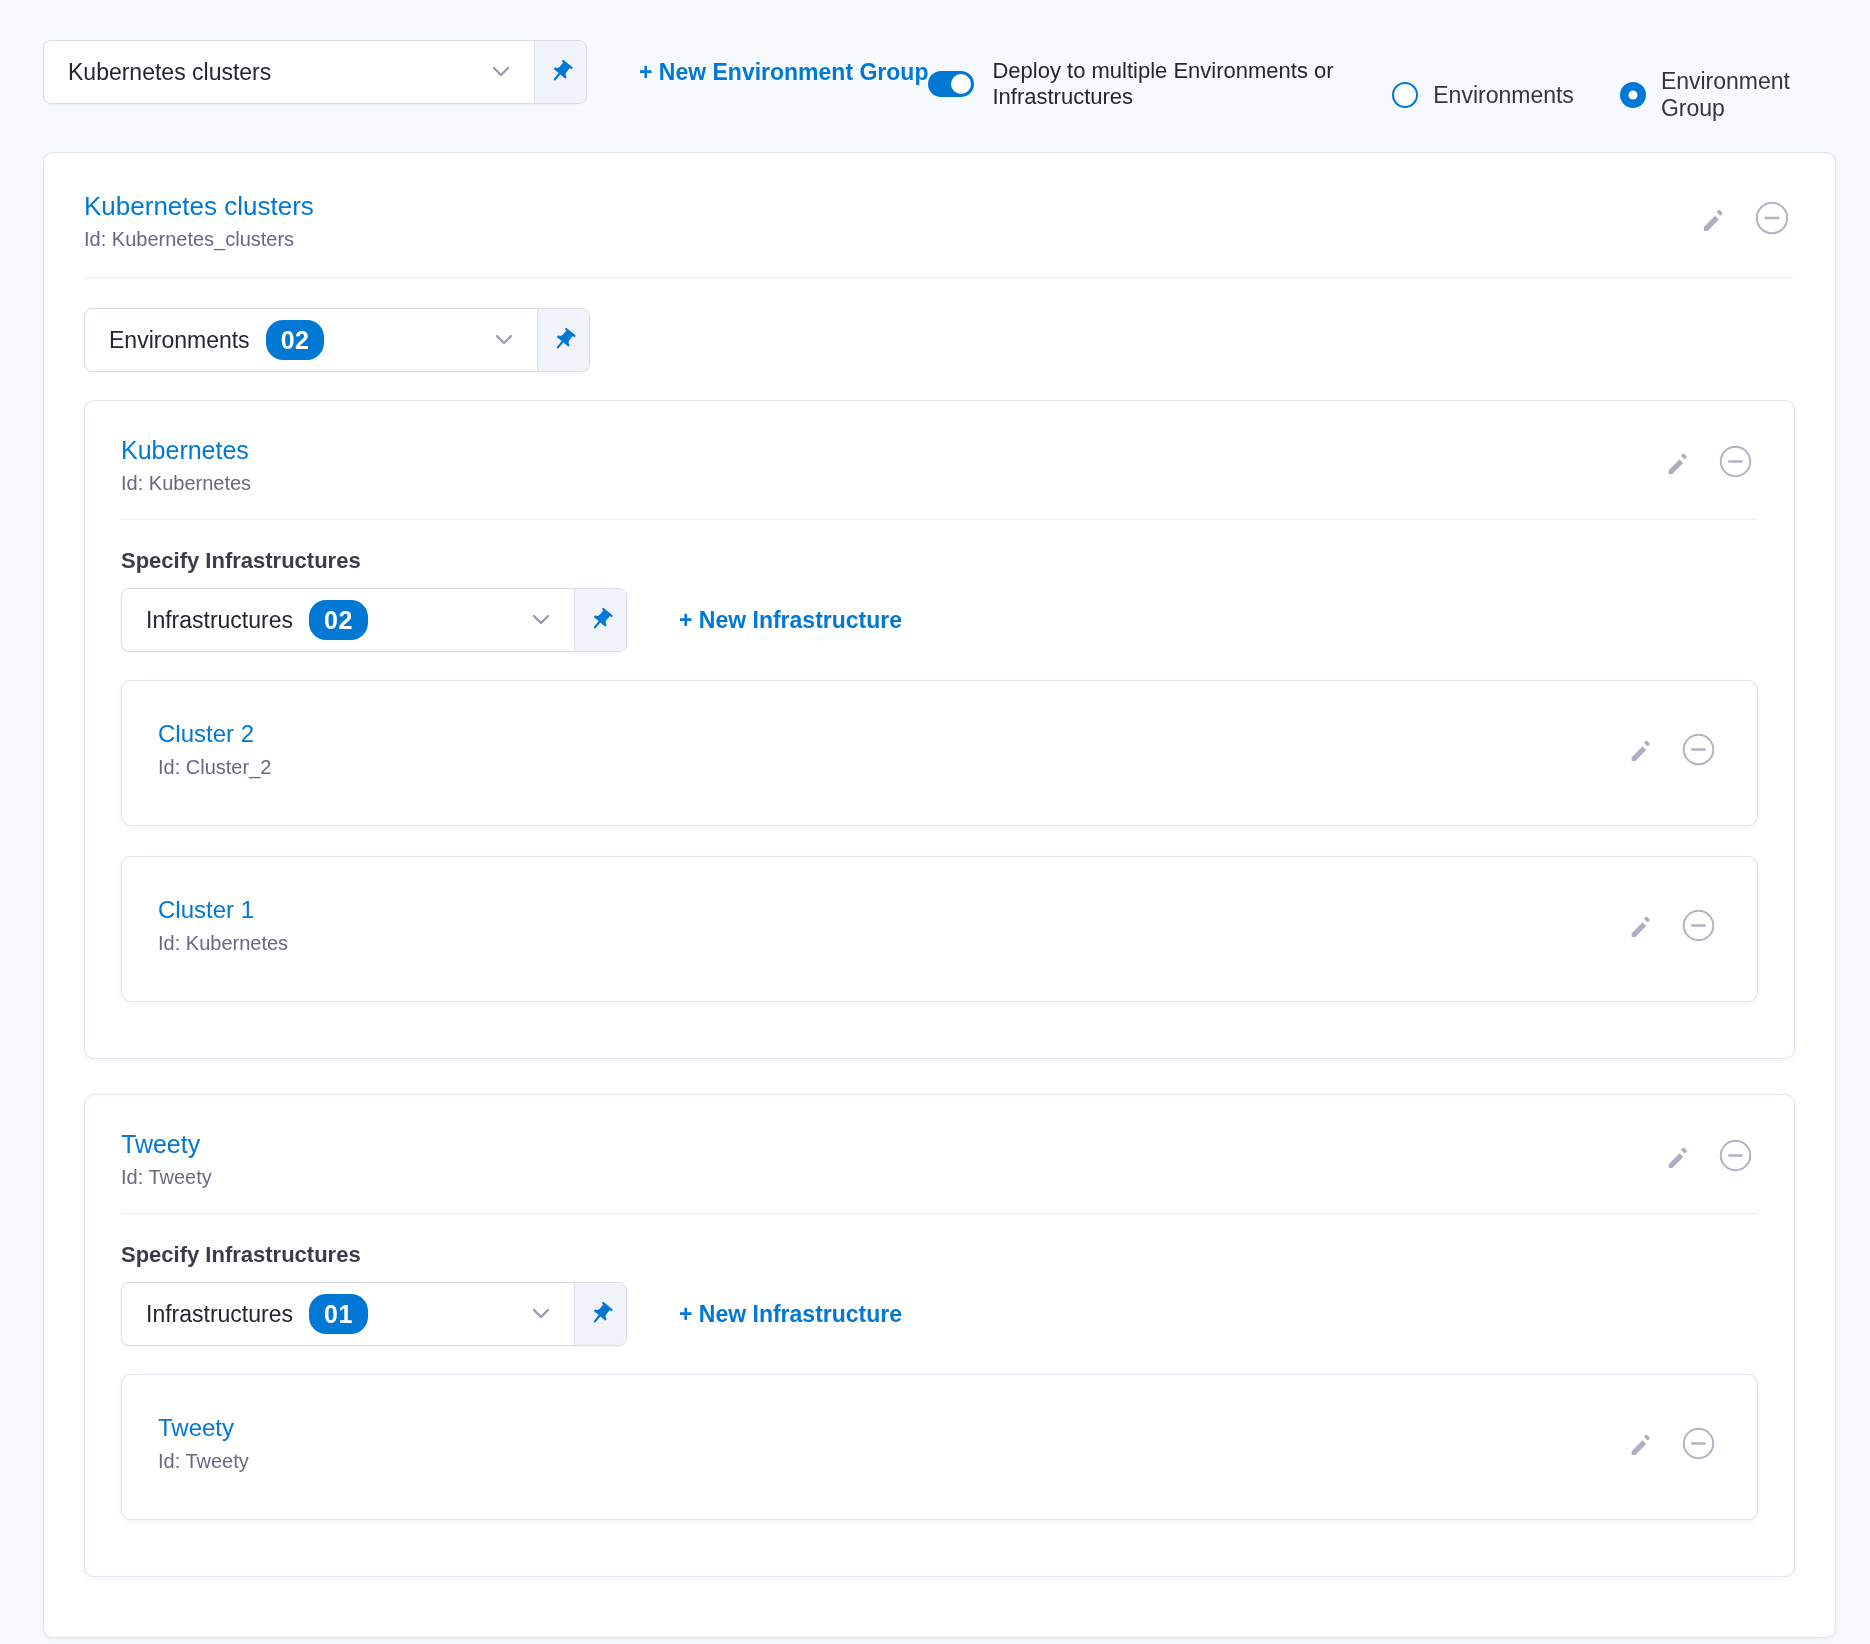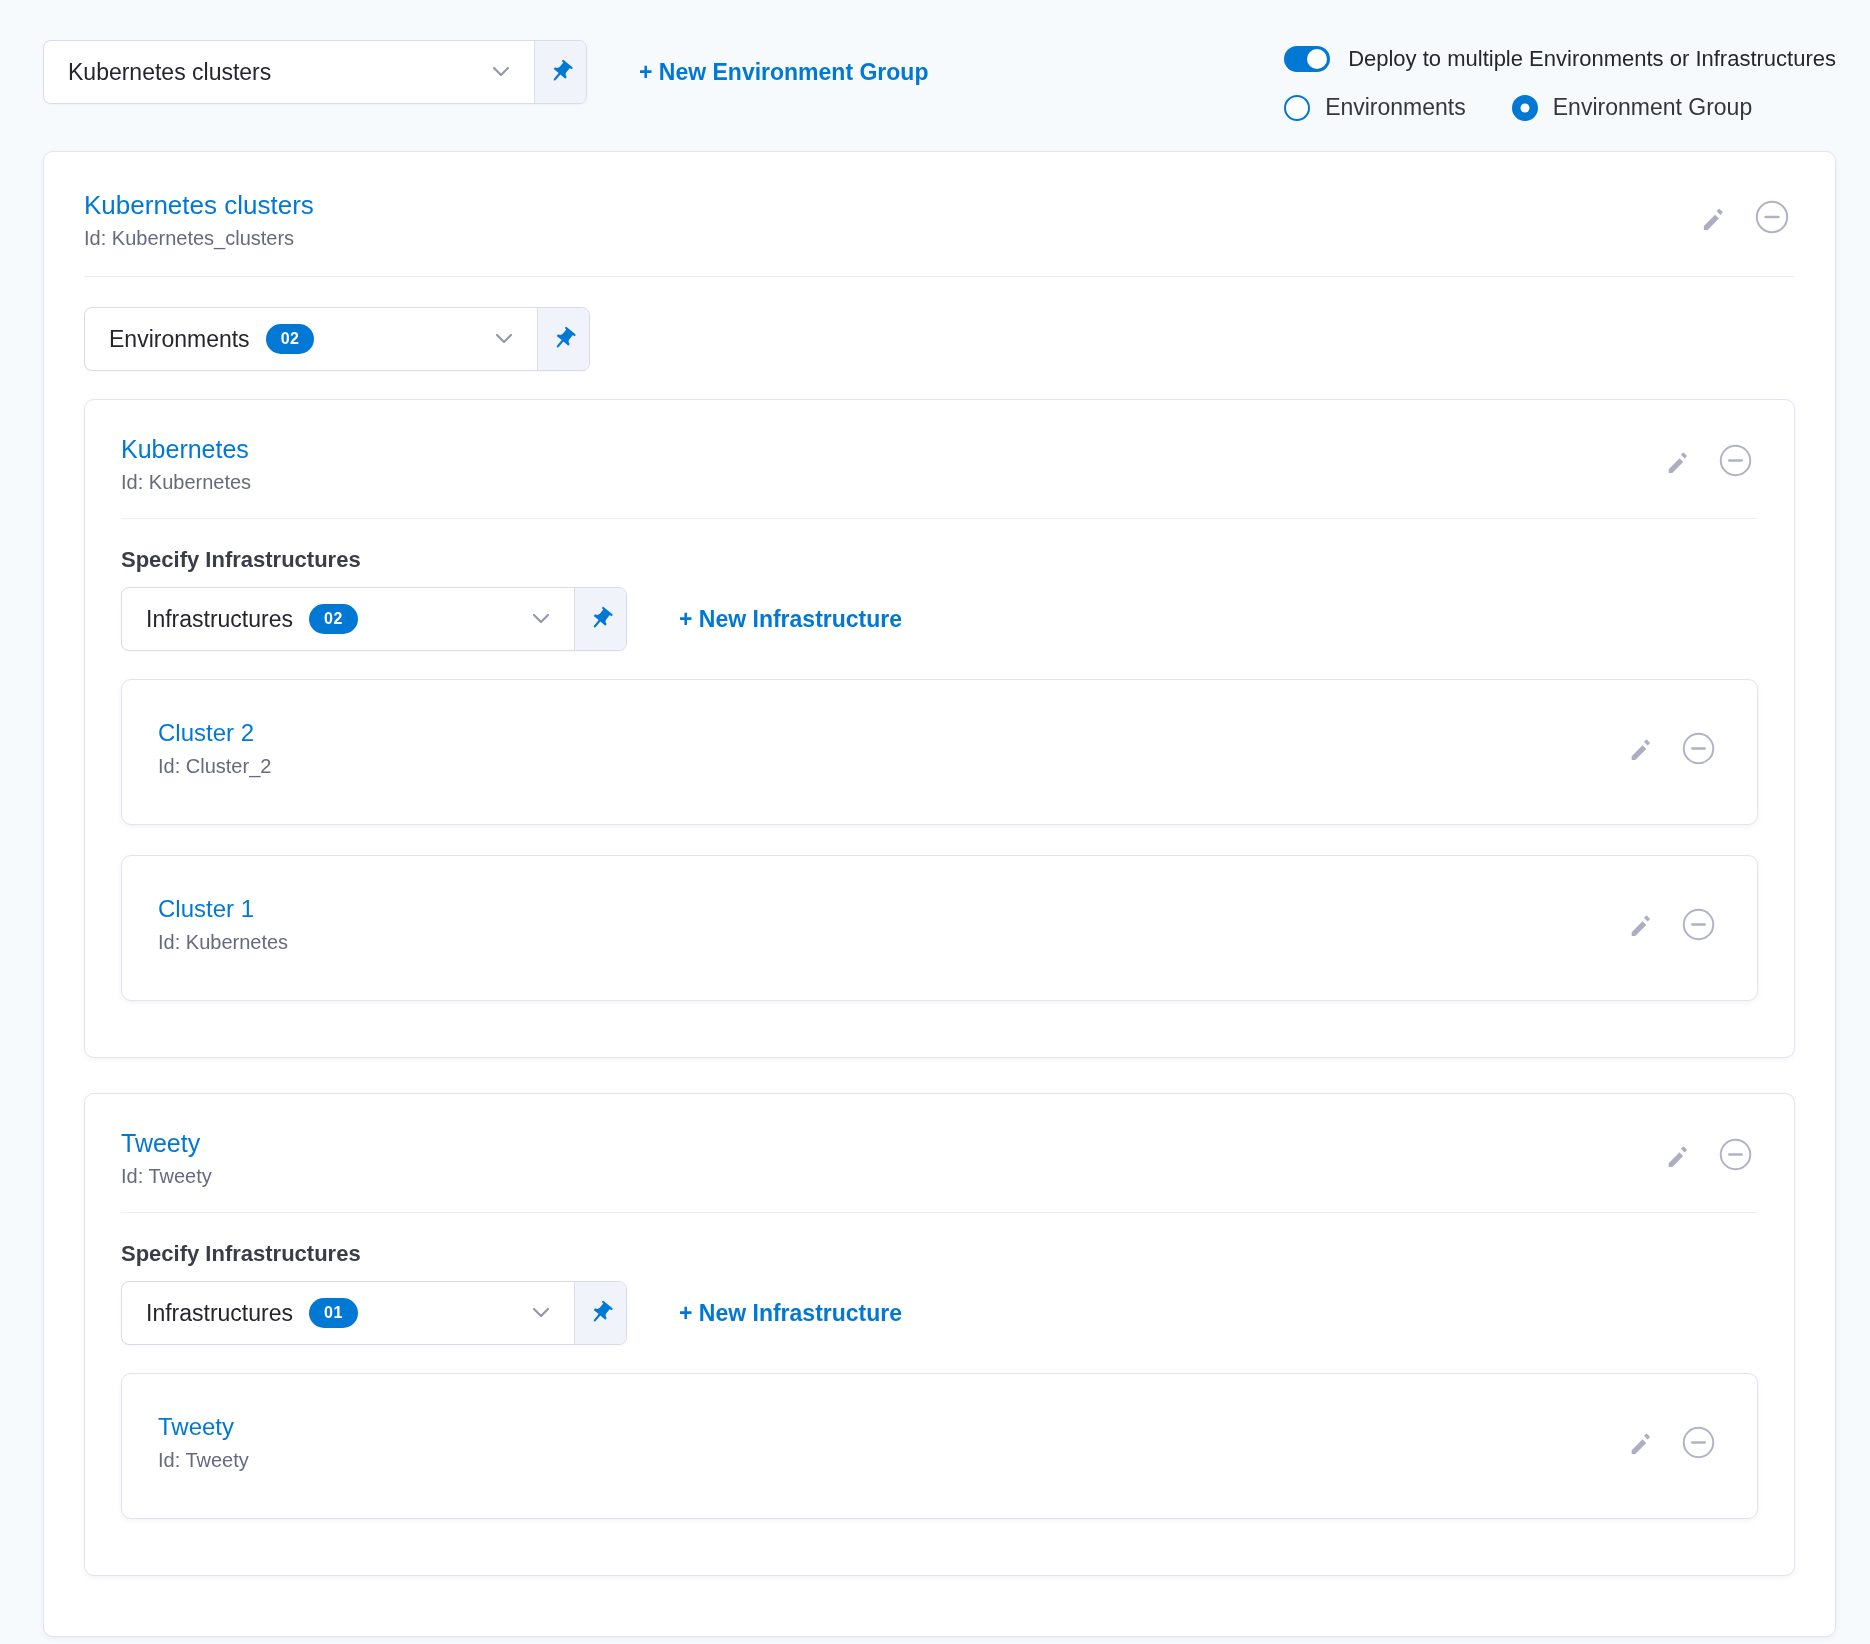--- a/index.html
+++ b/index.html
@@ -26,36 +26,36 @@
   }
   .select-main {
     display:flex; align-items:center; justify-content:space-between;
     padding:0 20px 0 24px;
   }
   .select.top .select-main { width:490px; }
   .select.inner .select-main { width:452px; }
   .select-value { font-size:23px; font-weight:500; color:#25252e; white-space:nowrap; }
   .value-group { display:flex; align-items:center; gap:16px; }
   .count-badge {
-    background:#0278d5; color:#ffffff; font-size:16px; font-weight:700;
+    background:#0278d5; color:#ffffff; font-size:25px; font-weight:700;
     padding:5px 15px; border-radius:17px; line-height:1.2; letter-spacing:.5px;
   }
   .chevron { flex:0 0 auto; margin-left:14px; }
   .pin-section {
     width:52px; display:flex; align-items:center; justify-content:center;
     background:#f0f3f9; border-left:1px solid #dcdee9;
     border-radius:0 7px 7px 0; cursor:pointer;
   }
 
   .link {
     color:#0278d5; font-size:23px; font-weight:600; text-decoration:none;
     white-space:nowrap; cursor:pointer;
   }
 
-  .topbar-right { display:flex; flex-direction:column; align-items:flex-start; padding-top:6px; }
+  .topbar-right { display:flex; flex-direction:row; align-items:center; padding-top:6px; }
   .toggle-row { display:flex; align-items:center; gap:18px; }
   .toggle {
     width:46px; height:26px; border-radius:13px; background:#0278d5;
     position:relative; flex:0 0 auto; cursor:pointer;
   }
   .toggle .knob {
     position:absolute; top:3px; right:3px; width:20px; height:20px;
     border-radius:50%; background:#ffffff;
   }
   .toggle-label { font-size:22px; font-weight:500; color:#25262e; }

